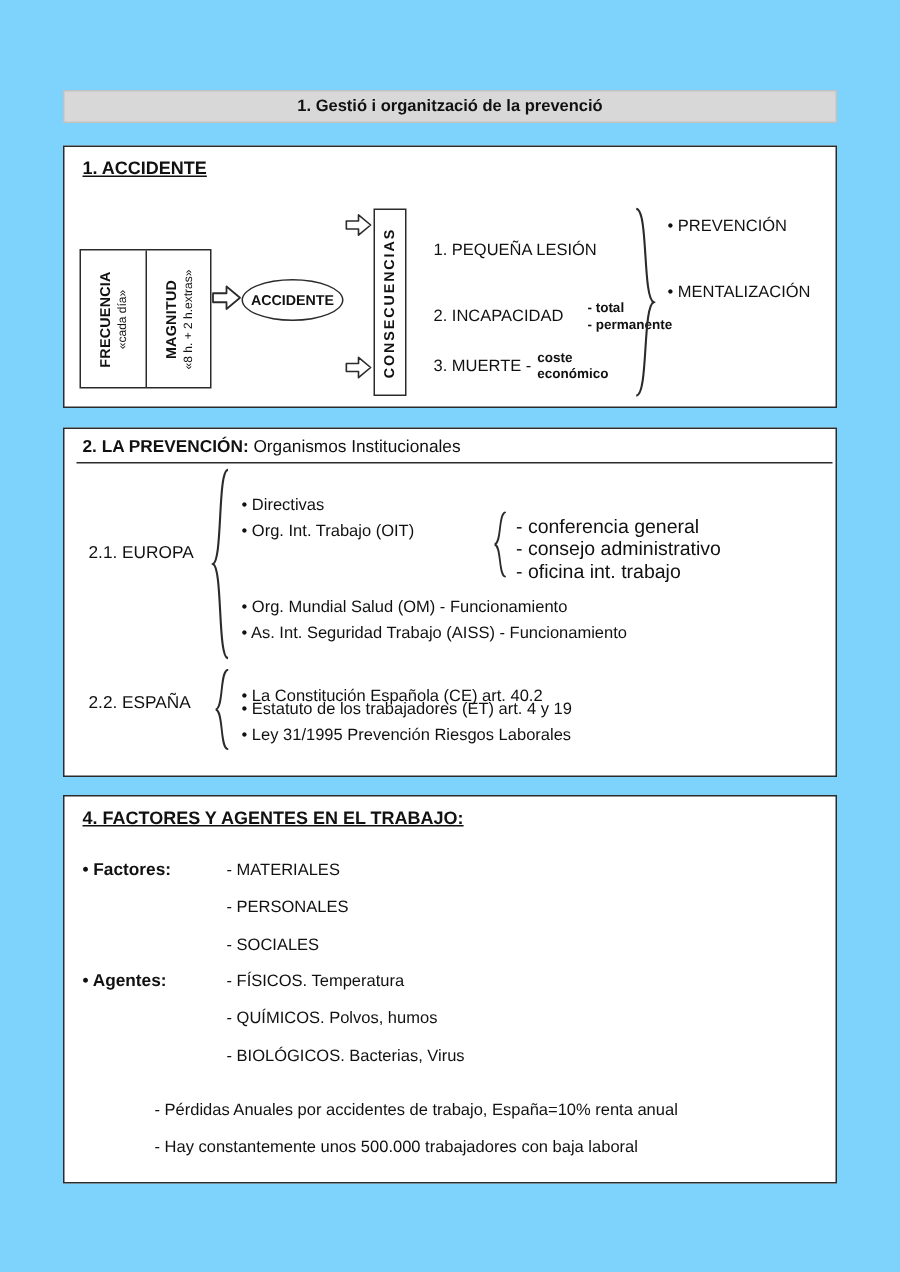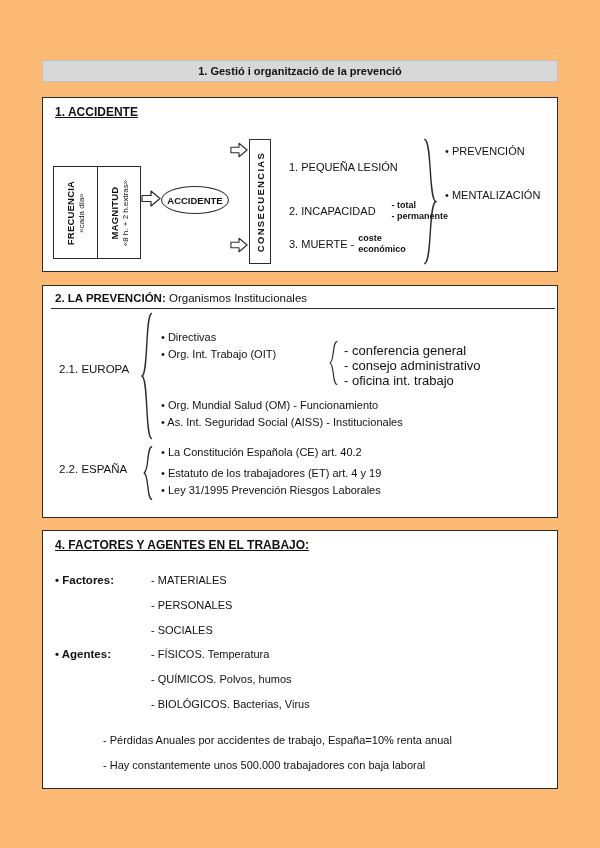--- a/index.html
+++ b/index.html
@@ -1,18 +1,18 @@
 <!DOCTYPE html>
 <html><head>
 <meta charset="utf-8">
 <style>
   html,body { margin:0; padding:0; background:#ffffff; }
   .page {
     position:relative; width:600px; height:848px; margin:0 auto;
-    background:#fdba74; color:#111;
+    background:#7dd3fc; color:#111;
     font-family:"Liberation Sans","DejaVu Sans",sans-serif;
     overflow:hidden;
   }
   .header-bar {
     position:absolute; left:42px; top:60px; width:516px; height:22px;
     background:#d8d8d8; border:1px solid #c2c2c2; box-sizing:border-box;
     display:flex; align-items:center; justify-content:center;
     font-size:11px; font-weight:bold;
   }
   .box {
@@ -94,21 +94,21 @@
   .europa { top:77px; }
   .espana { top:177px; }
   .brace-europa { position:absolute; left:98px;  top:26px;  }
   .brace-oit    { position:absolute; left:286px; top:55px;  }
   .brace-espana { position:absolute; left:100px; top:160px; }
   .p-item { position:absolute; left:118px; font-size:11px; white-space:nowrap; }
   .pi0 { top:28px; } .pi1 { top:45px; } .pi2 { top:62px; }
   .p-sub { position:absolute; left:301px; font-size:13px; white-space:nowrap; }
   .ps0 { top:57px; } .ps1 { top:72px; } .ps2 { top:87px; }
   .pi3 { top:113px; } .pi4 { top:130px; }
-  .pe0 { top:160px; } .pe1 { top:181px; } .pe2 { top:198px; }
+  .pe0 { top:172px; } .pe1 { top:181px; } .pe2 { top:198px; }
 
   
   .f-label { position:absolute; left:12px; font-size:11.5px; font-weight:bold; white-space:nowrap; }
   .fl1 { top:43px; }  .fl2 { top:117px; }
   .f-item { position:absolute; left:108px; font-size:11px; white-space:nowrap; }
   .fi0 { top:43px; }  .fi1 { top:68px; }  .fi2 { top:93px; }
   .ai0 { top:117px; } .ai1 { top:142px; } .ai2 { top:167px; }
   .note { position:absolute; left:12px; font-size:11px; white-space:nowrap;margin-left:48px; }
   .n0 { top:203px; } .n1 { top:228px; }
 </style>
@@ -209,21 +209,21 @@
     <div class="brace-oit">
       <svg width="9" height="44" viewBox="0 0 12 100" preserveAspectRatio="none">
           <path d="M11 1 C4 1 7.5 48 1 50 C7.5 52 4 99 11 99" fill="none" stroke="#2b2b2b" stroke-width="1.2" vector-effect="non-scaling-stroke"></path>
         </svg>
     </div>
     <div class="p-sub ps0">- conferencia general</div>
     <div class="p-sub ps1">- consejo administrativo</div>
     <div class="p-sub ps2">- oficina int. trabajo</div>
 
     <div class="p-item pi3">• Org. Mundial Salud (OM)  -  Funcionamiento</div>
-    <div class="p-item pi4">• As. Int. Seguridad Social (AISS)  -  Institucionales</div>
+    <div class="p-item pi4">• As. Int. Seguridad Trabajo (AISS)  -  Funcionamiento</div>
 
     <div class="grp-label espana">2.2.  ESPAÑA</div>
     <div class="brace-espana">
       <svg width="10" height="54" viewBox="0 0 12 100" preserveAspectRatio="none">
           <path d="M11 1 C4 1 7.5 48 1 50 C7.5 52 4 99 11 99" fill="none" stroke="#2b2b2b" stroke-width="1.3" vector-effect="non-scaling-stroke"></path>
         </svg>
     </div>
     <div class="p-item pe0">• La Constitución Española (CE)  art. 40.2</div>
     <div class="p-item pe1">• Estatuto de los trabajadores (ET) art. 4 y 19</div>
     <div class="p-item pe2">• Ley 31/1995 Prevención Riesgos Laborales</div>

